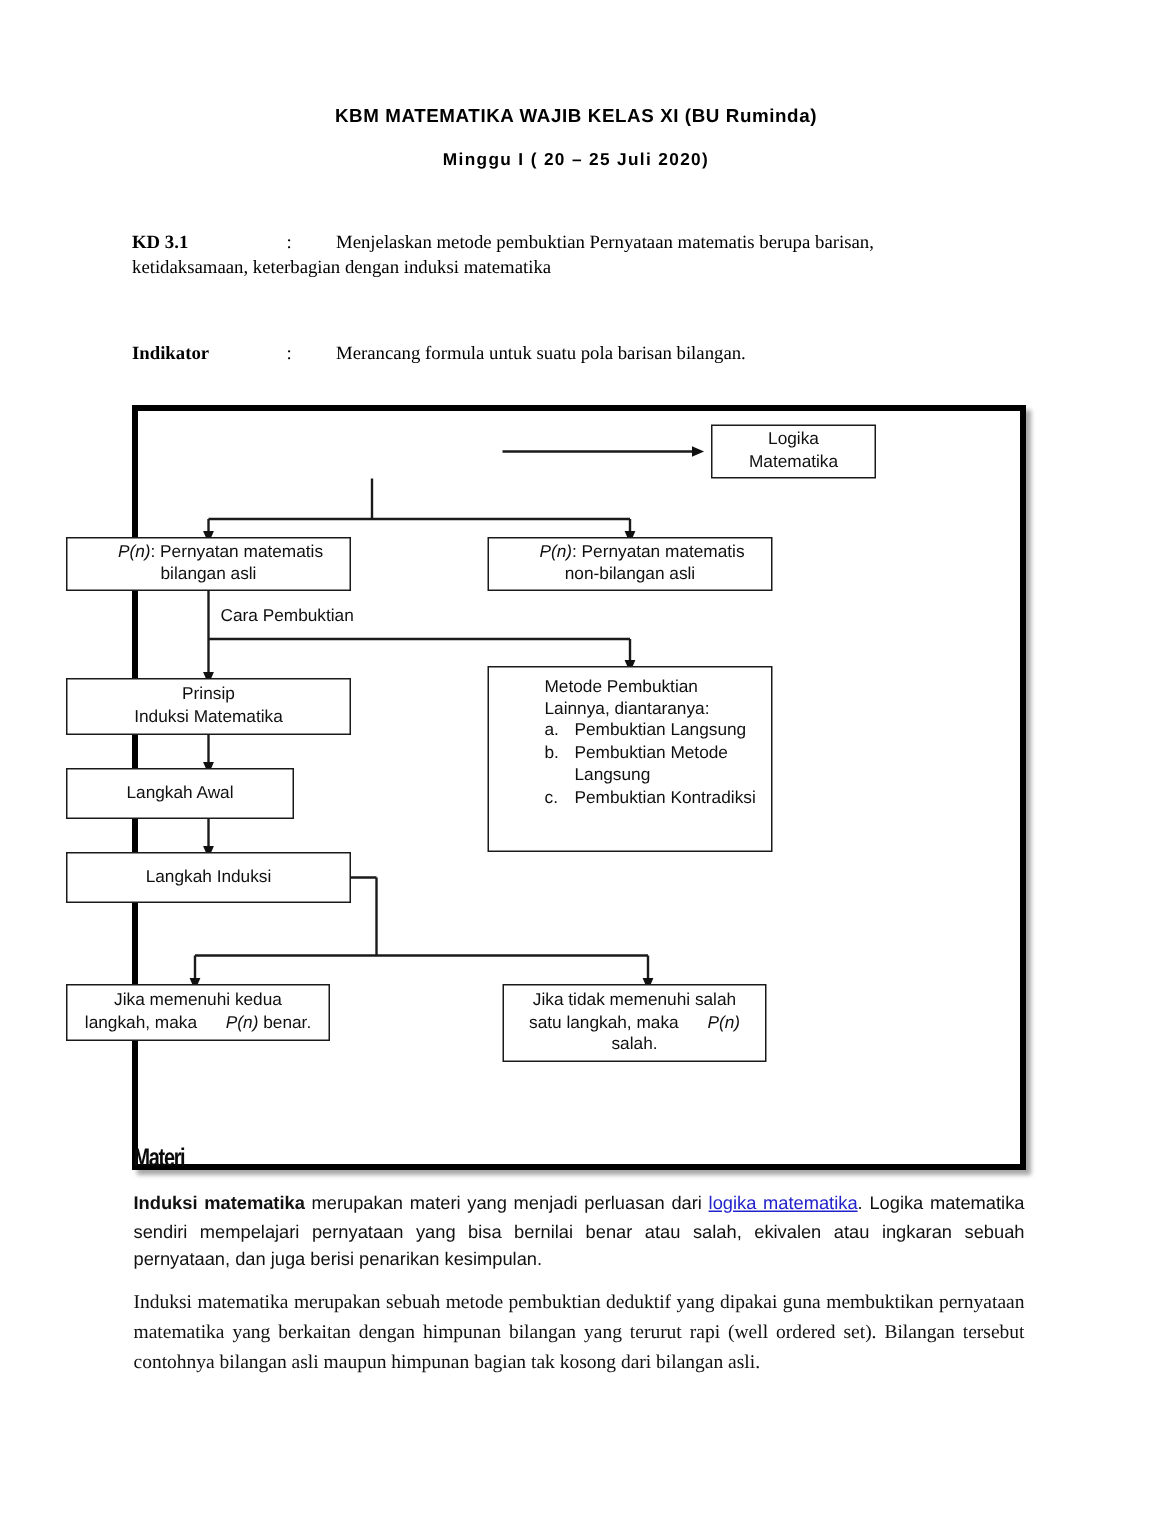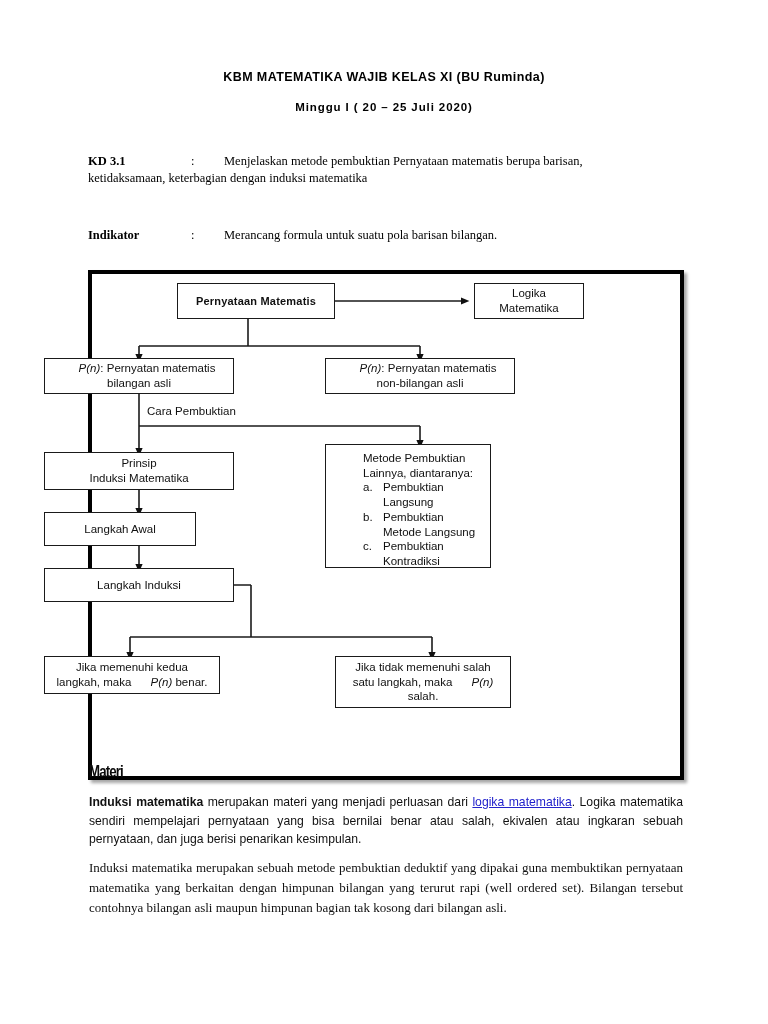--- a/index.html
+++ b/index.html
@@ -252,23 +252,20 @@
           <line x1="159" y1="311" x2="159" y2="363"></line>
 
           <line x1="38" y1="363" x2="340" y2="363"></line>
 
           <line x1="38" y1="363" x2="38" y2="382" marker-end="url(#ah)"></line>
 
           <line x1="340" y1="363" x2="340" y2="382" marker-end="url(#ah)"></line>
         </g>
       </svg>
 
-      <div class="fbox bold" style="left:85px; top:9px; width:158px; height:36px;">
-        <span>Pernyataan Matematis</span>
-      </div>
 
       <div class="fbox" style="left:382px; top:9px; width:110px; height:36px;">
         <span>
           <span style="white-space:pre-line;">Logika
 Matematika</span>
         </span>
       </div>
 
       <div class="fbox" style="left:-48px; top:84px; width:190px; height:36px;">
         <span>
@@ -286,21 +283,21 @@
 
       <span class="flabel" style="left:55px; top:131px;">Cara Pembuktian</span>
 
       <div class="fbox" style="left:-48px; top:178px; width:190px; height:38px;">
         <span>
           <span>Prinsip</span><br>
           <span>Induksi Matematika</span>
         </span>
       </div>
 
-      <div class="fbox left-al" style="left:233px; top:170px; width:166px; height:124px; display:block;padding-left:37px;">
+      <div class="fbox left-al" style="left:233px; top:170px; width:190px; height:124px; display:block;padding-left:37px;">
         <div>Metode Pembuktian</div>
         <div>Lainnya, diantaranya:</div>
         <ul class="mlist">
           <li>
             <span class="mk">a.</span>
             <span class="mt">Pembuktian Langsung</span>
           </li>
           <li>
             <span class="mk">b.</span>
             <span class="mt">Pembuktian Metode Langsung</span>

